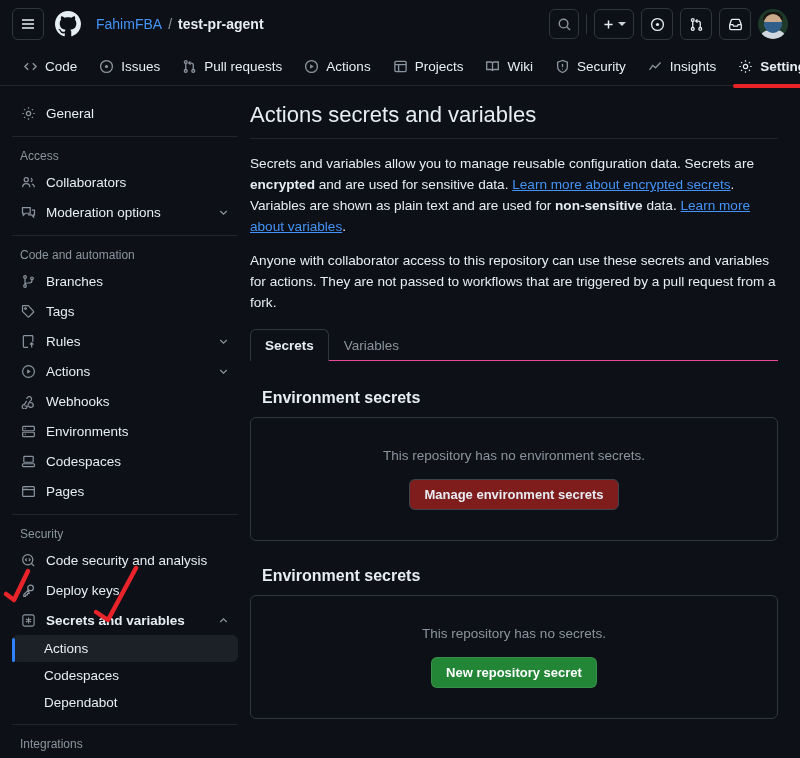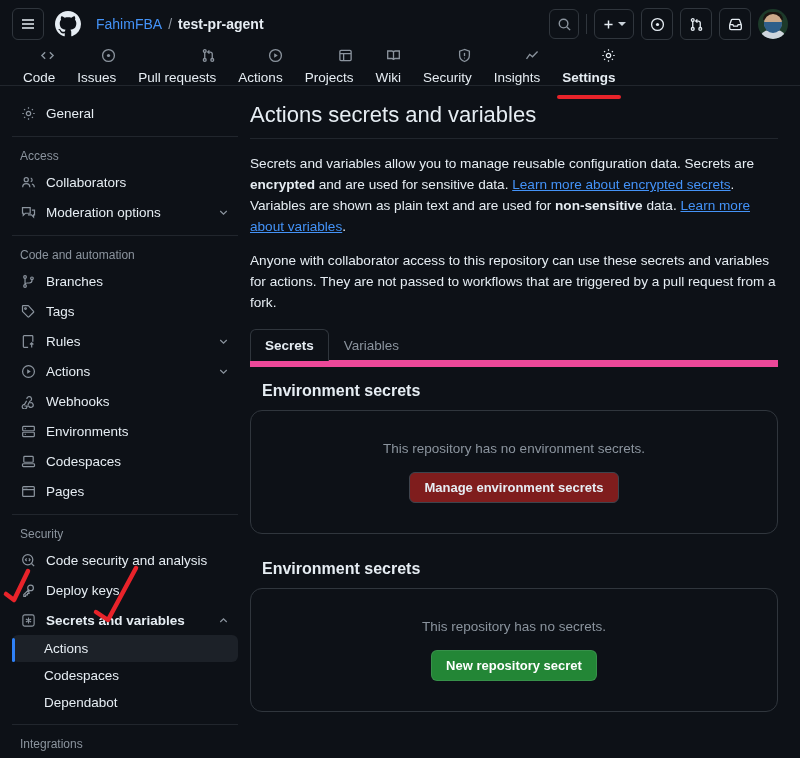--- a/index.html
+++ b/index.html
@@ -51,23 +51,23 @@
   .avatar .mask { position:absolute; left:6px; top:13px; width:18px; height:11px; border-radius:0 0 9px 9px; background:#2f5f8a; }
   .avatar .hair { position:absolute; left:5px; top:3px; width:20px; height:8px; border-radius:10px 10px 0 0; background:#1a1410; }
   .avatar .body { position:absolute; left:2px; bottom:0; width:26px; height:9px; border-radius:10px 10px 0 0; background:#cfd6dd; }
 
   
   .reponav {
     height:38px; display:flex; align-items:center; gap:4px;
     padding:0 14px; border-bottom:1px solid #21262d; position:relative;
   }
   .reponav-item {
-    display:flex; align-items:flex-end; gap:7px;
+    display:flex; align-items:flex-start; gap:7px;
     padding:5px 9px; border-radius:6px;
-    font-size:13.5px; color:#e6edf3; position:relative; white-space:nowrap;flex-direction:column;
+    font-size:13.5px; color:#e6edf3; position:relative; white-space:nowrap;
   }
   .reponav-item.active { font-weight:bold; }
   .reponav-item .nicon { color:#8b949e; display:flex; align-items:center; }
   .reponav-item.active .nicon { color:#e6edf3; }
   .active-underline {
     position:absolute; left:4px; right:4px; bottom:-9px; height:4px;
     border-radius:2px; background:#e8232a;
   }
 
   
@@ -103,34 +103,34 @@
 
   
   .main { flex:1; padding:16px 22px 0 0; min-width:0; }
   .main-inner { max-width:540px; }
   .page-title { font-size:22px; font-weight:normal; padding-bottom:10px; }
   .title-rule { height:1px; background:#21262d; margin-bottom:14px; }
   .para { font-size:13.6px; line-height:1.55; color:#e6edf3; margin-bottom:13px; }
   .para b { font-weight:bold; }
   .para a { text-decoration:underline; }
 
-  .tabs { display:flex; border-bottom:7px solid #ec4899; margin-top:16px; margin-bottom:15px; }
+  .tabs { display:flex; border-bottom:1px solid #ec4899; margin-top:16px; margin-bottom:28px; }
   .tab {
     font-size:13.5px; padding:8px 14px; color:#8b949e;
     border:1px solid transparent; border-bottom:none;
     border-radius:6px 6px 0 0; margin-bottom:-1px;
   }
   .tab.active {
     color:#e6edf3; font-weight:bold;
     border-color:#30363d; background:#0d1117;
   }
 
   .section-h { font-size:16px; font-weight:bold; margin:0 0 10px 12px; }
   .empty-box {
-    border:1px solid #30363d; border-radius:12px;
+    border:1px solid #30363d; border-radius:6px;
     padding:30px 16px; text-align:center; margin-bottom:26px;
   }
   .empty-text { font-size:13.5px; color:#8b949e; margin-bottom:16px; }
   .btn-secondary {
     display:inline-block; background:#7f1d1d; border:1px solid #3d444d;
     color:#e6edf3; font-size:13px; font-weight:bold;
     padding:7px 14px; border-radius:6px;
   }
   .btn-primary {
     display:inline-block; background:#238636; border:1px solid rgba(240,246,252,0.1);

